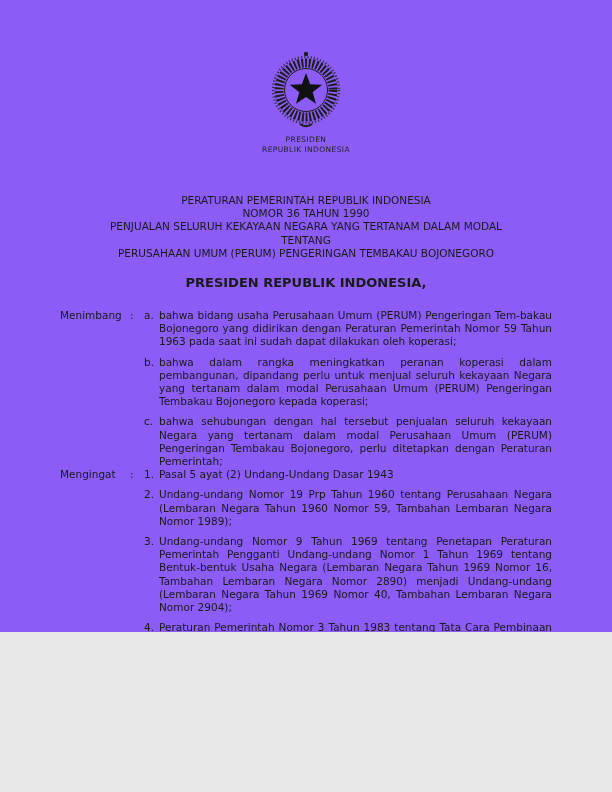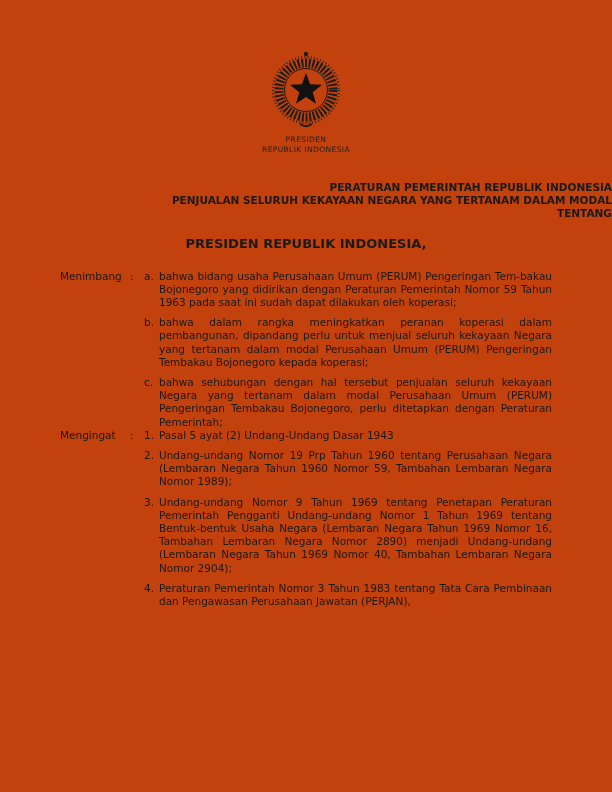--- a/index.html
+++ b/index.html
@@ -1,25 +1,25 @@
 <!DOCTYPE html>
 <html><head>
 <meta charset="utf-8">
 <style>
   * { margin:0; padding:0; box-sizing:border-box; }
   html, body { background:#e8e8e8; }
   .page {
-    width:612px; height:792px; margin:0 auto; background:#c2410c;
+    width:612px; height:632px; margin:0 auto; background:#8b5cf6;
     font-family:"DejaVu Sans","Liberation Sans",sans-serif;
     color:#1a1a1a; position:relative; overflow:hidden;
   }
   .emblem-wrap { display:flex; flex-direction:column; align-items:center; padding-top:50px; }
   .emblem svg { display:block; }
   .org { text-align:center; font-size:7.5px; line-height:9.5px; letter-spacing:0.4px; margin-top:5px; color:#222; }
-  .title-block { text-align:right; font-weight:bold; font-size:10.5px; line-height:13.2px; margin-top:27px; }
+  .title-block { text-align:center; font-weight:normal; font-size:10.5px; line-height:13.2px; margin-top:40px; }
   .preamble { text-align:center; font-weight:bold; font-size:13px; line-height:13px; margin-top:16px; }
   .doc-body { padding:0 60px; font-size:10.5px; line-height:13.2px; }
   .section { display:grid; grid-template-columns:70px 14px 1fr; align-items:start; }
   .section-1 { margin-top:20px; }
   .section-2 { }
   .sec-label { white-space:nowrap; }
   .sec-colon { text-align:left; }
   .item { display:grid; grid-template-columns:15px 1fr; margin-bottom:7px; }
   .item:last-child { margin-bottom:0; }
   .item .marker { white-space:nowrap; }
@@ -42,22 +42,24 @@
       </svg>
     </div>
     <div class="org">
       <div>PRESIDEN</div>
       <div>REPUBLIK INDONESIA</div>
     </div>
   </div>
 
   <div class="title-block">
     <div>PERATURAN PEMERINTAH REPUBLIK INDONESIA</div>
+    <div>NOMOR 36 TAHUN 1990</div>
     <div>PENJUALAN SELURUH KEKAYAAN NEGARA YANG TERTANAM DALAM MODAL</div>
     <div>TENTANG</div>
+    <div>PERUSAHAAN UMUM (PERUM) PENGERINGAN TEMBAKAU BOJONEGORO</div>
   </div>
 
   <div class="preamble">PRESIDEN REPUBLIK INDONESIA,</div>
 
   <div class="doc-body">
 
     <div class="section section-1">
       <div class="sec-label">Menimbang</div>
       <div class="sec-colon">:</div>
       <div class="sec-items">

